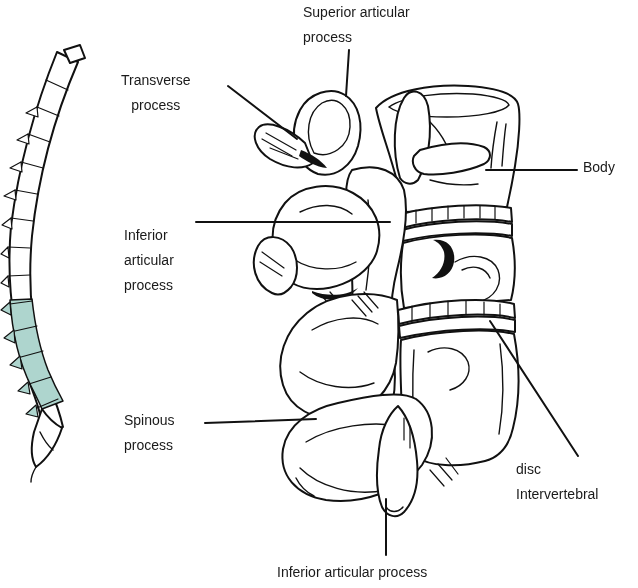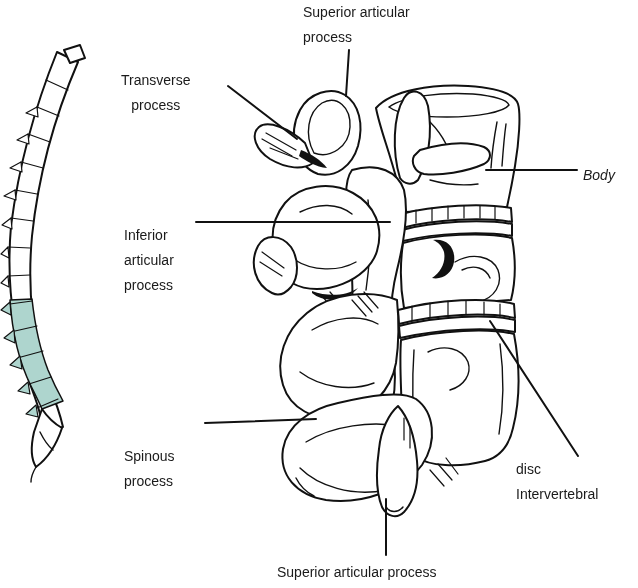--- a/index.html
+++ b/index.html
@@ -181,37 +181,37 @@
   <div class="label" style="left:303px;top:0px;">
     <span>Superior articular</span>
     <span>process</span>
   </div>
 
   <div class="label" style="left:121px;top:68px;text-align:center;">
     <span>Transverse</span>
     <span>process</span>
   </div>
 
-  <div class="label" style="left:583px;top:163px;font-style:italic;">
+  <div class="label" style="left:583px;top:155px;">
     <span>Body</span>
   </div>
 
   <div class="label" style="left:124px;top:202px;margin-top:21px;">
     <span>Inferior</span>
     <span>articular</span>
     <span>process</span>
   </div>
 
-  <div class="label" style="left:124px;top:408px;margin-top:36px;">
+  <div class="label" style="left:124px;top:408px;">
     <span>Spinous</span>
     <span>process</span>
   </div>
 
   <div class="label" style="left:516px;top:457px;">
     <span>disc</span>
     <span>Intervertebral</span>
   </div>
 
   <div class="label" style="left:277px;top:560px;">
-    <span>Superior articular process</span>
+    <span>Inferior articular process</span>
   </div>
 
 </div>
 
 </body></html>

